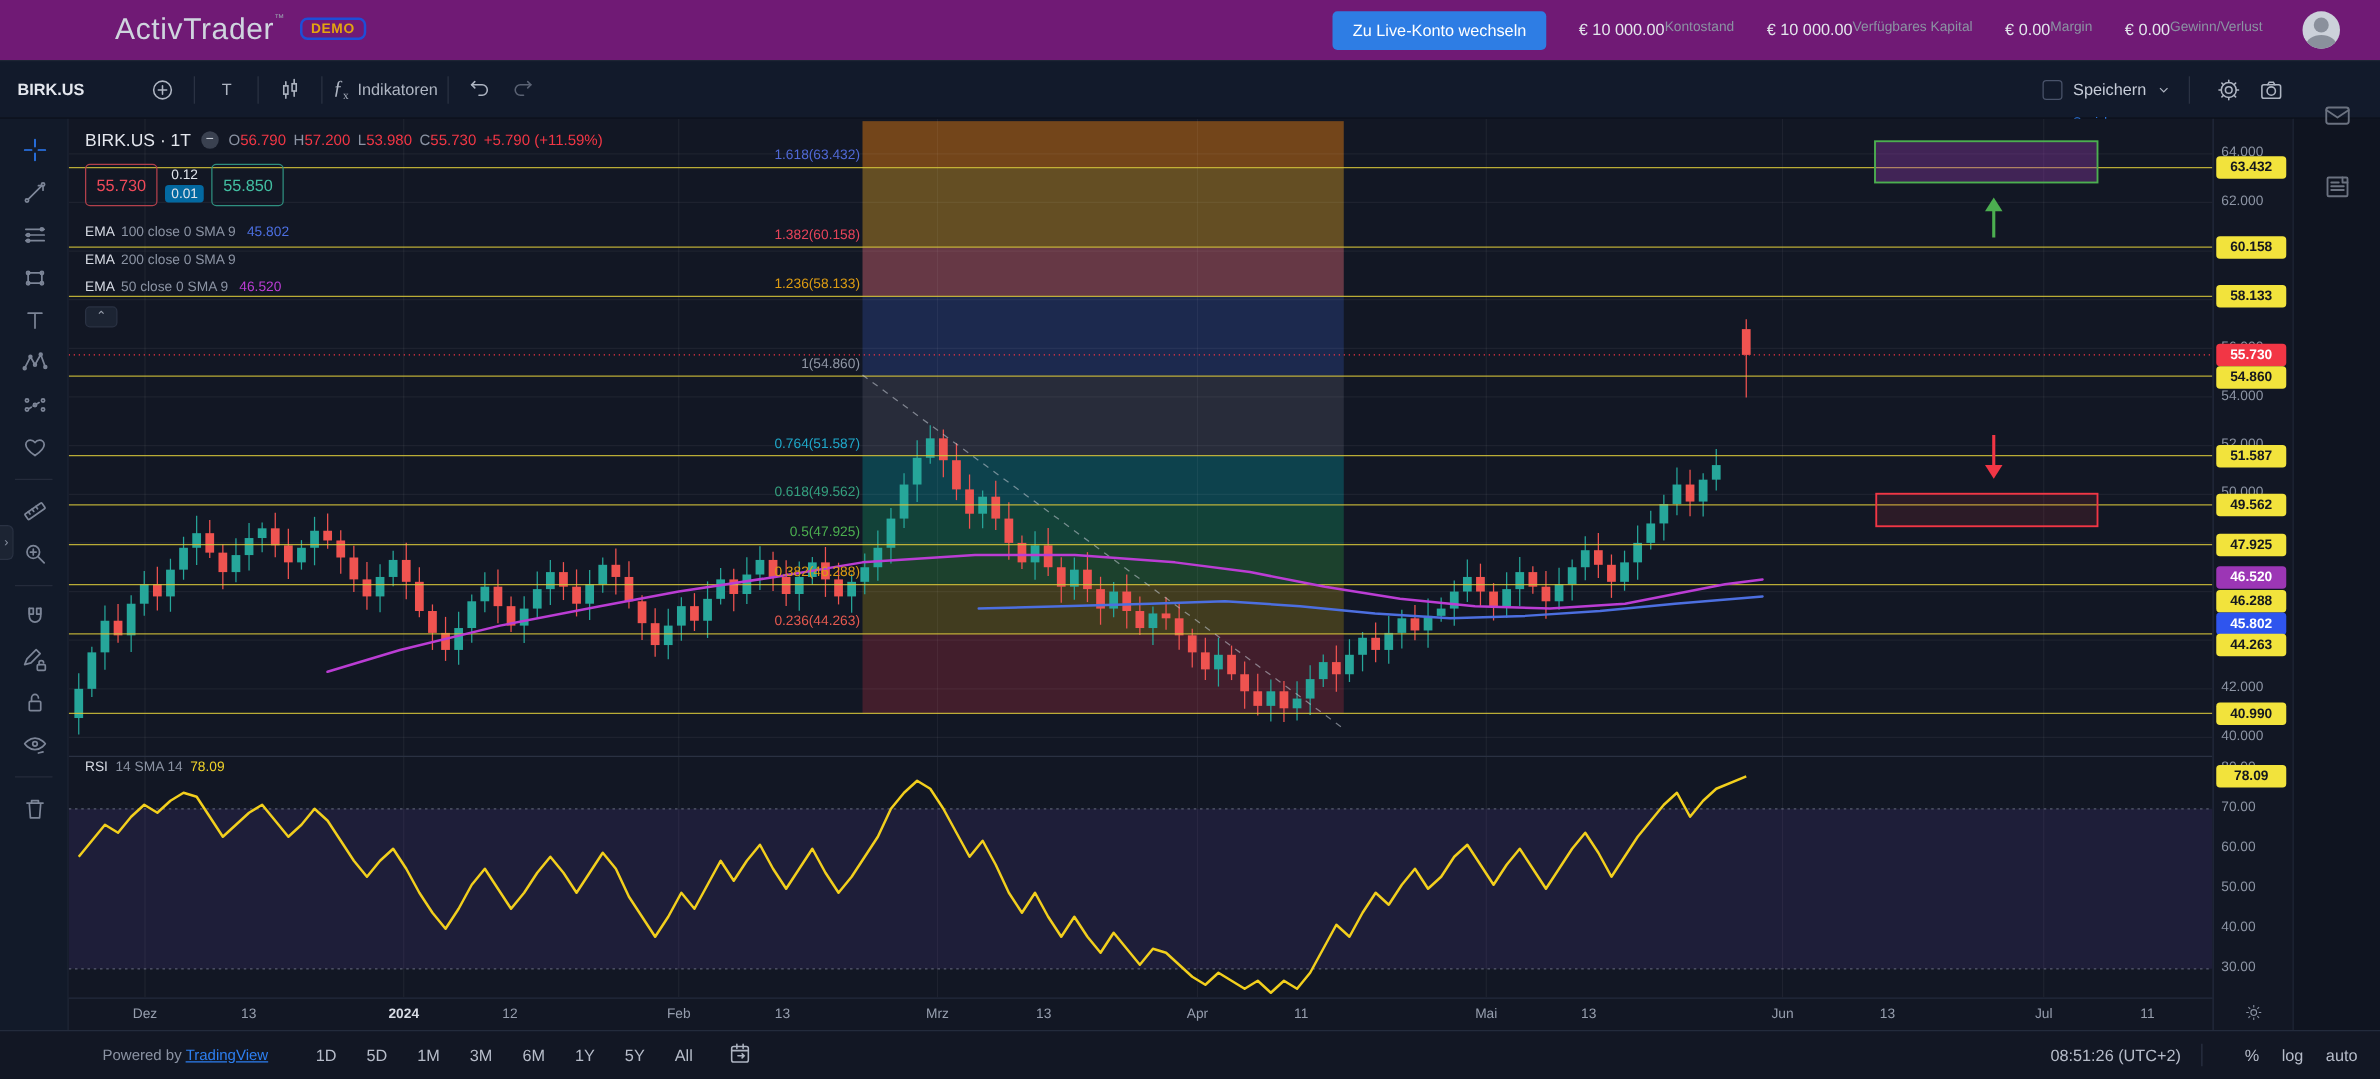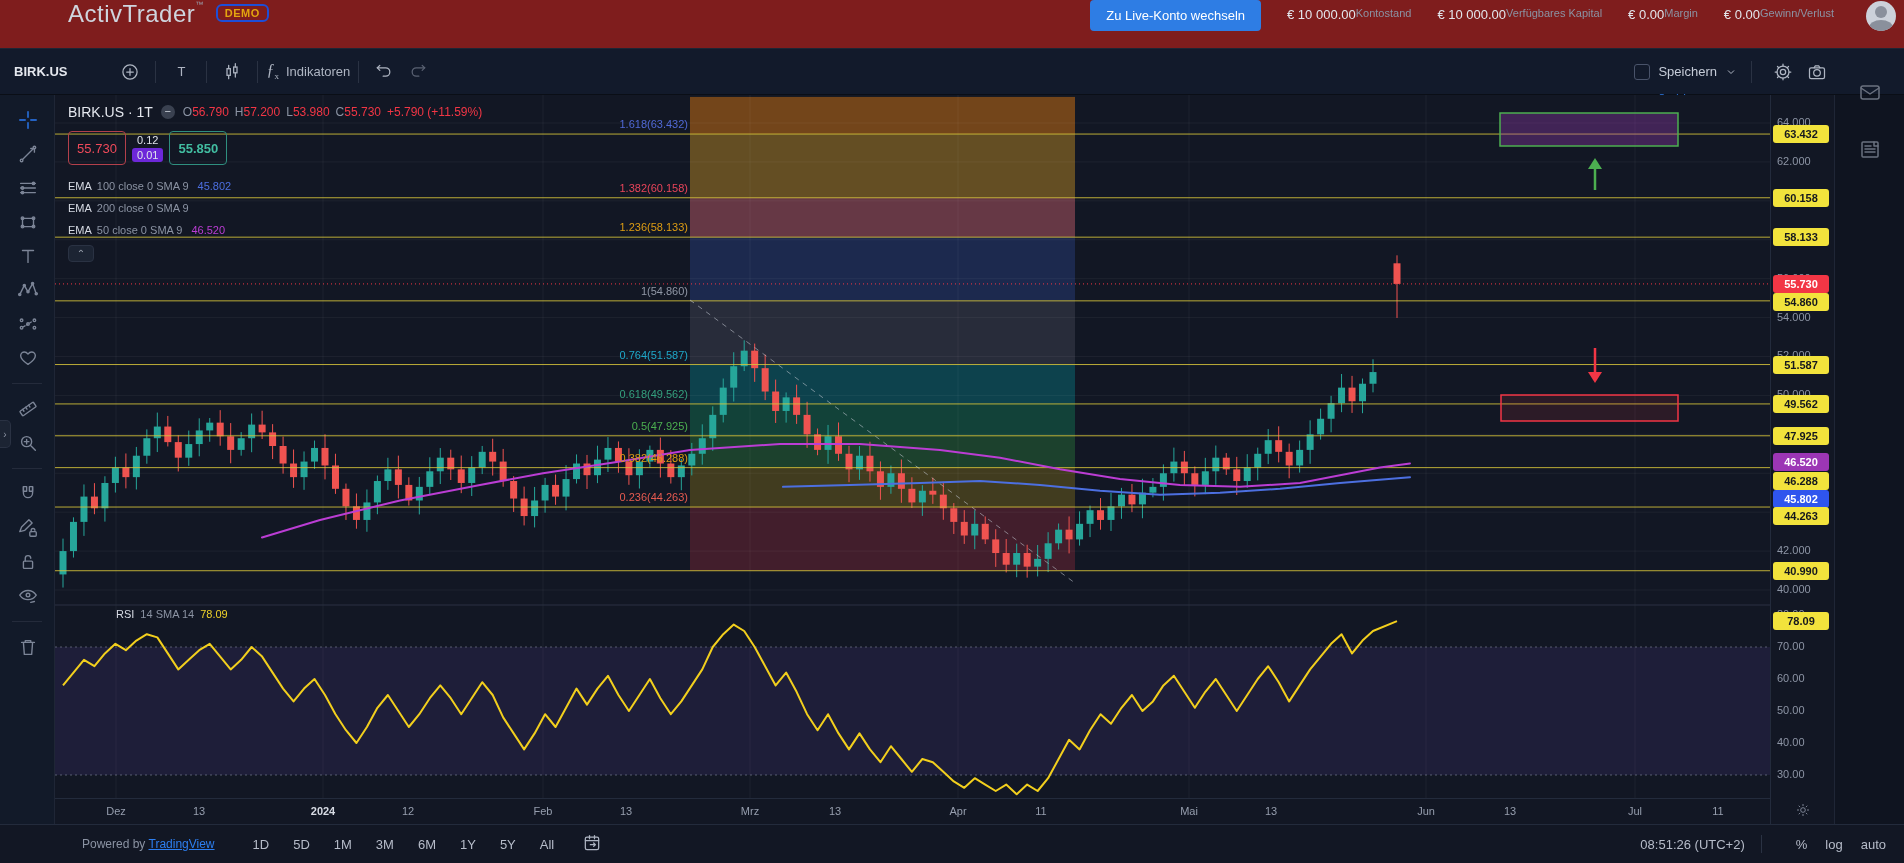--- a/index.html
+++ b/index.html
@@ -1,21 +1,21 @@
 <!DOCTYPE html>
 <html><head>
 <meta charset="utf-8">
 <style>
   * { margin:0; padding:0; box-sizing:border-box; }
   html,body { width:1904px; height:863px; overflow:hidden; background:#121724;
     font-family:"Liberation Sans", sans-serif; color:#c6ccd8; }
   .app { width:1904px; height:863px; display:flex; flex-direction:column; }
 
   
-  .header { height:48px; background:#7f1d1d; display:flex; align-items:flex-start; padding:0 8px; flex:none; }
+  .header { height:48px; background:#701a75; display:flex; align-items:center; padding:0 32px; flex:none; }
   .logo-wrap { margin-left:60px; display:flex; align-items:flex-start; }
   .logo { font-size:24px; color:#cfd5de; letter-spacing:.5px; font-weight:400; }
   .logo .tm { font-size:8px; vertical-align:top; color:#9aa1ae; }
   .demo-badge { margin-left:12px; margin-top:4px; border:2px solid #1d4ed8; color:#e3a50f;
     font-size:11px; font-weight:bold; border-radius:6px; padding:1px 7px; letter-spacing:.5px; }
   .header-right { margin-left:auto; display:flex; align-items:center; gap:26px; }
   .live-btn { background:#2e7de4; color:#fff; font-size:13px; border:none; border-radius:4px;
     padding:8px 16px; cursor:pointer; }
   .stat { display:flex; line-height:1.25; }
   .stat .v { font-size:13px; color:#e3e6ec; }
@@ -60,32 +60,32 @@
   .legend-row1 { display:flex; align-items:center; gap:8px; height:22px; }
   .lg-title { font-size:14px; color:#e4e7ee; }
   .minus-circle { width:14px; height:14px; border-radius:50%; background:#3a4150; color:#cfd5de;
     font-size:11px; line-height:12px; text-align:center; cursor:pointer; }
   .ohlc { font-size:12px; color:#8b93a3; display:flex; gap:6px; }
   .ohlc b { color:#f23645; font-weight:normal; }
   .quote-row { display:flex; align-items:center; margin-top:8px; gap:6px; }
   .q-box { width:58px; height:34px; border-radius:4px; display:flex; align-items:center; justify-content:center;
     font-size:13px; cursor:pointer; }
   .q-bid { border:1px solid #b3404b; color:#f04a5a; }
-  .q-ask { border:1px solid #2f8f7f; color:#42bda1;font-weight:bold; }
+  .q-ask { border:1px solid #2f8f7f; color:#42bda1; }
   .spread { display:flex; flex-direction:column; align-items:center; gap:2px; font-size:11px; color:#dfe3ea; }
-  .spread .pill { background:#6d28d9; border-radius:3px; padding:1px 5px; }
+  .spread .pill { background:#0369a1; border-radius:3px; padding:1px 5px; }
   .ema-rows { margin-top:10px; font-size:11px; }
   .ema-row { height:22px; display:flex; align-items:center; gap:5px; cursor:pointer; }
   .ema-row .nm { color:#d7dbe4; }
   .ema-row .pr { color:#8b93a3; }
   .ema-row .vl { margin-left:4px; }
   .legend-collapse { margin-top:4px; width:26px; height:17px; background:#1c2433; border:1px solid #2a3243;
     border-radius:4px; color:#9aa1ae; font-size:10px; text-align:center; line-height:15px; cursor:pointer; }
   .rsi-legend { position:absolute; left:13px; top:513px; z-index:5; font-size:11px; display:flex; gap:6px; align-items:center; }
-  .rsi-legend .nm { color:#d7dbe4;margin-left:48px; }
+  .rsi-legend .nm { color:#d7dbe4; }
   .rsi-legend .pr { color:#8b93a3; }
   .rsi-legend .vl { color:#f0d32a; }
 
   #fib-labels { position:absolute; inset:0; pointer-events:none; z-index:4; }
   .fib-label { position:absolute; left:0; width:633px; text-align:right; font-size:11px; }
 
   .time-axis { height:26px; border-top:1px solid #232b3c; position:relative; font-size:11px; color:#969eae; }
   .t-label { position:absolute; top:6px; transform:translateX(-50%); }
   .t-label.bold { color:#d7dbe4; font-weight:bold; }
 

